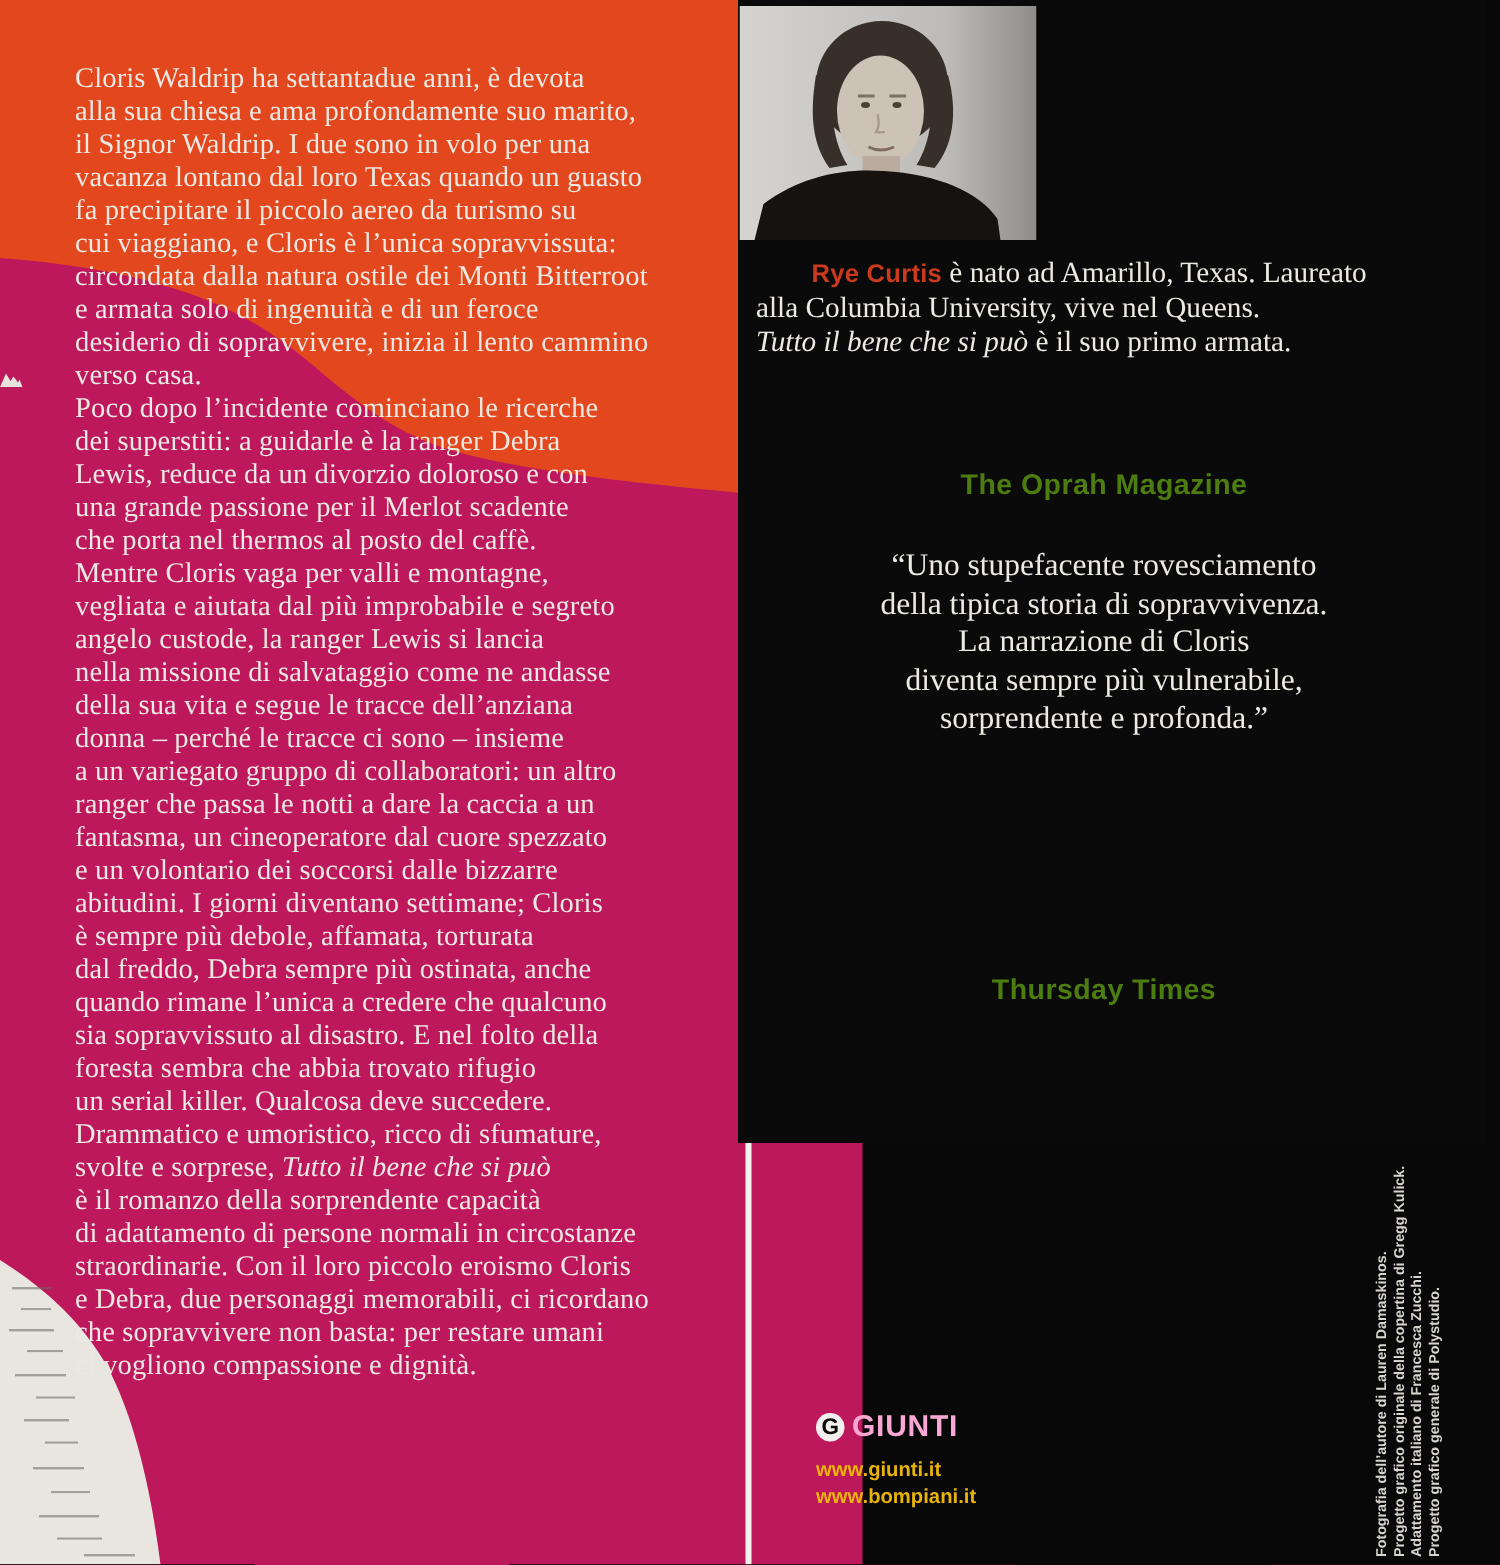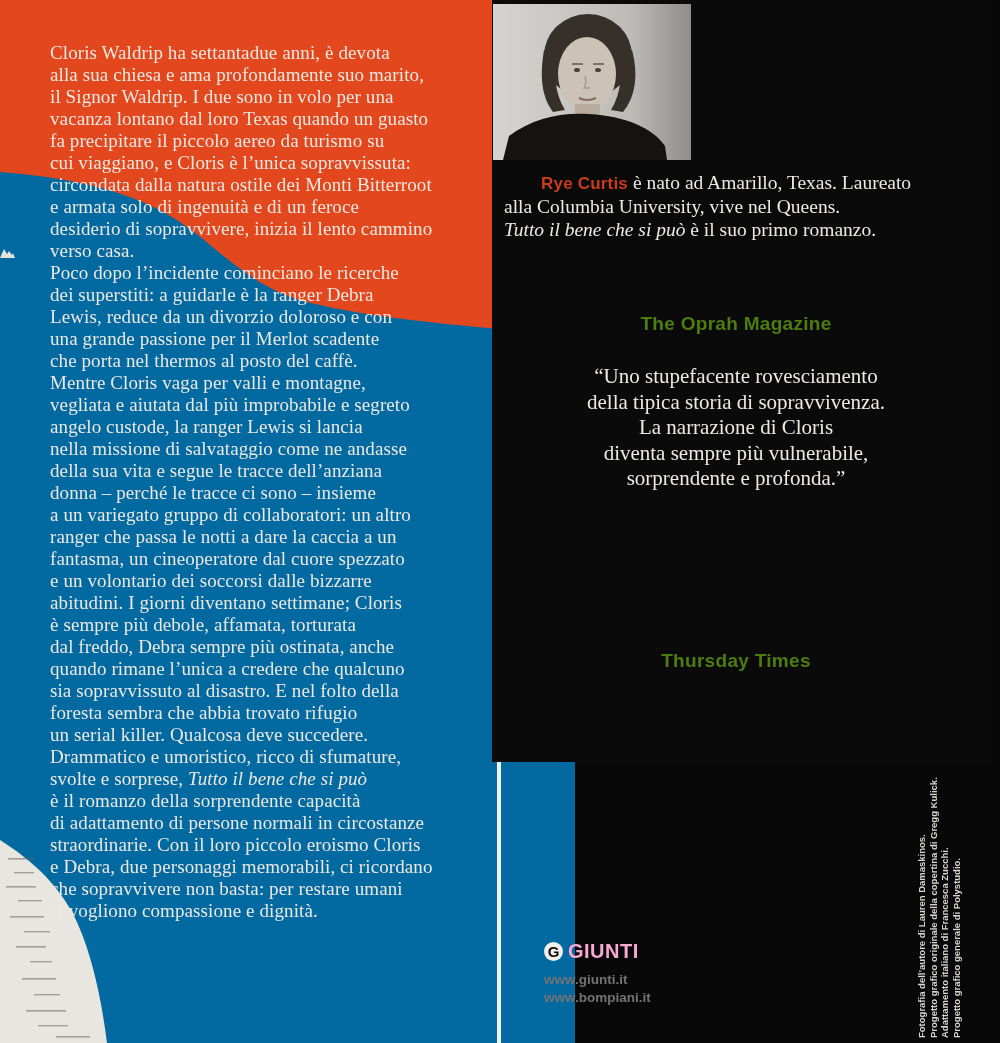--- a/index.html
+++ b/index.html
@@ -3,21 +3,21 @@
 <meta charset="utf-8">
 <style>
   html,body { margin:0; padding:0; background:#000; }
   .jacket {
     position:relative; width:1000px; height:1043px; overflow:hidden;
     background:#080808;
     font-family:"Liberation Serif","DejaVu Serif",serif;
   }
 
   
-  .left-flap { position:absolute; left:0; top:0; width:575px; height:1043px; background:#0369a1; }
+  .left-flap { position:absolute; left:0; top:0; width:575px; height:1043px; background:#be185d; }
   .orange-blob { position:absolute; left:0; top:0; display:block; }
   .mountain-mark { position:absolute; left:0; top:246px; display:block; }
   .paper-blob { position:absolute; left:0; top:828px; display:block; }
   .synopsis {
     position:absolute; left:50px; top:42px; width:446px;
     font-size:19px; line-height:22px; letter-spacing:.1px;
     color:#ECE9E2; white-space:pre;
   }
   .synopsis .book-title { font-style:italic; }
 
@@ -62,21 +62,21 @@
     width:19px; height:19px; border-radius:50%; background:#F2F0EC;
     color:#0a0a0a; font-family:"Liberation Sans",sans-serif; font-weight:bold;
     font-size:15px; line-height:19px; text-align:center;
   }
   .logo-text {
     color:#f9a8d4; font-family:Liberation Sans, sans-serif;
     font-weight:bold; font-size:20px; letter-spacing:.5px;
   }
   .urls { margin-top:8px; }
   .url-line {
-    color:#737373; font-family:"Liberation Sans",sans-serif;
+    color:#eab308; font-family:"Liberation Sans",sans-serif;
     font-weight:bold; font-size:13.5px; line-height:18px;
   }
 
   .credits-vertical {
     position:absolute; left:424px; top:1038px; width:272px; height:47px;
     transform:rotate(-90deg); transform-origin:0 0;
     font-family:"Liberation Sans",sans-serif; font-weight:bold;
     font-size:9.5px; line-height:11.6px; color:#D8D5CF; white-space:pre;
   }
 </style>
@@ -186,21 +186,21 @@
       <path d="M92,72 Q94,80 91,84 L97,84" stroke="#A8998B" stroke-width="1.5" fill="none"></path>
       <path d="M86,94 Q94,98 103,94" stroke="#7D6C5F" stroke-width="2" fill="none"></path>
 
       <rect x="82" y="100" width="25" height="16" fill="#B9AC9F"></rect>
       <path d="M10,156 L16,132 C40,114 68,108 96,110 C132,112 160,124 172,142 L174,156 Z" fill="#16120F"></path>
       <rect x="0" y="0" width="198" height="156" fill="none"></rect>
     </svg>
 
     <div class="bio"><span class="author-name">Rye Curtis</span><span> è nato ad Amarillo, Texas. Laureato
 alla Columbia University, vive nel Queens.
-</span><span class="book-title">Tutto il bene che si può</span><span> è il suo primo romanzo.</span></div>
+</span><span class="book-title">Tutto il bene che si può</span><span> è il suo primo armata.</span></div>
 
     <div class="quote-src src1">The Oprah Magazine</div>
 
     <div class="quote q2">“Uno stupefacente rovesciamento
 della tipica storia di sopravvivenza.
 La narrazione di Cloris
 diventa sempre più vulnerabile,
 sorprendente e profonda.”</div>
 
     <div class="quote-src src3">Thursday Times</div>

